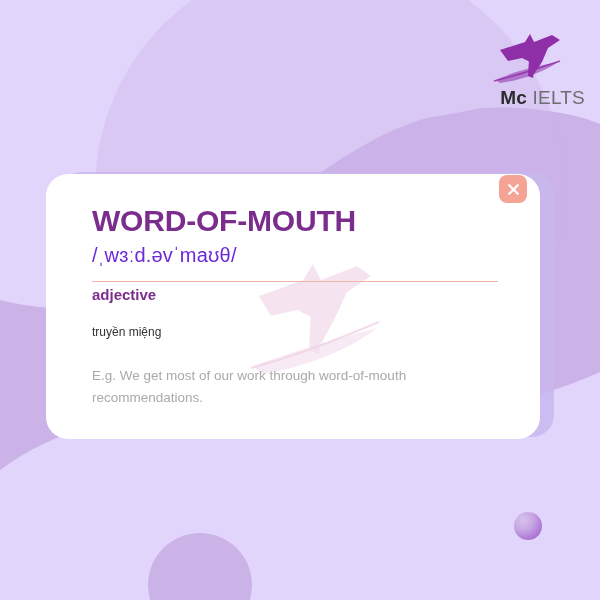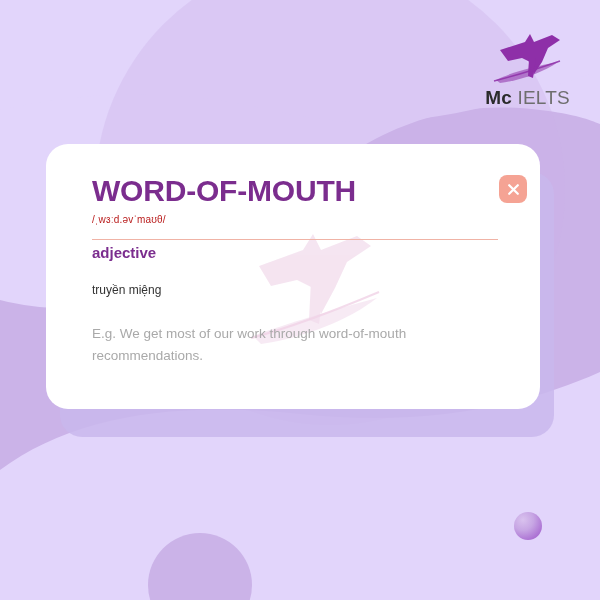--- a/index.html
+++ b/index.html
@@ -29,21 +29,21 @@
     height: 600px;
   }
 
   
   .logo-block {
     position: absolute;
     left: 470px;
     top: 28px;
     width: 115px;
     height: 90px;
-    text-align: center;
+    text-align: right;
   }
   .logo-mark {
     width: 115px;
     height: 58px;
     display: block;
   }
   .logo-text {
     margin-top: 2px;
     font-size: 19px;
     letter-spacing: 0.2px;
@@ -66,21 +66,21 @@
     top: 172px;
     width: 494px;
     height: 265px;
     background: #c9b7ec;
     border-radius: 22px;
     opacity: 0.85;
   }
   .card {
     position: absolute;
     left: 46px;
-    top: 144px;
+    top: 174px;
     width: 494px;
     height: 265px;
     background: #ffffff;
     border-radius: 22px;
     overflow: hidden;
   }
 
   .watermark {
     position: absolute;
     left: 195px;
@@ -99,22 +99,22 @@
   .word-title {
     margin: 0;
     font-size: 30px;
     font-weight: 700;
     letter-spacing: -0.2px;
     color: #7b2d8e;
     line-height: 1.1;
   }
   .phonetic {
     margin: 7px 0 0 0;
-    font-size: 10px;
-    color: #b91c1c;
+    font-size: 20px;
+    color: #6d28d9;
     letter-spacing: 0.2px;
   }
   .divider {
     margin: 14px 0 0 0;
     height: 1px;
     width: 406px;
     background: #f0b3a6;
   }
   .pos {
     margin: 4px 0 0 0;

